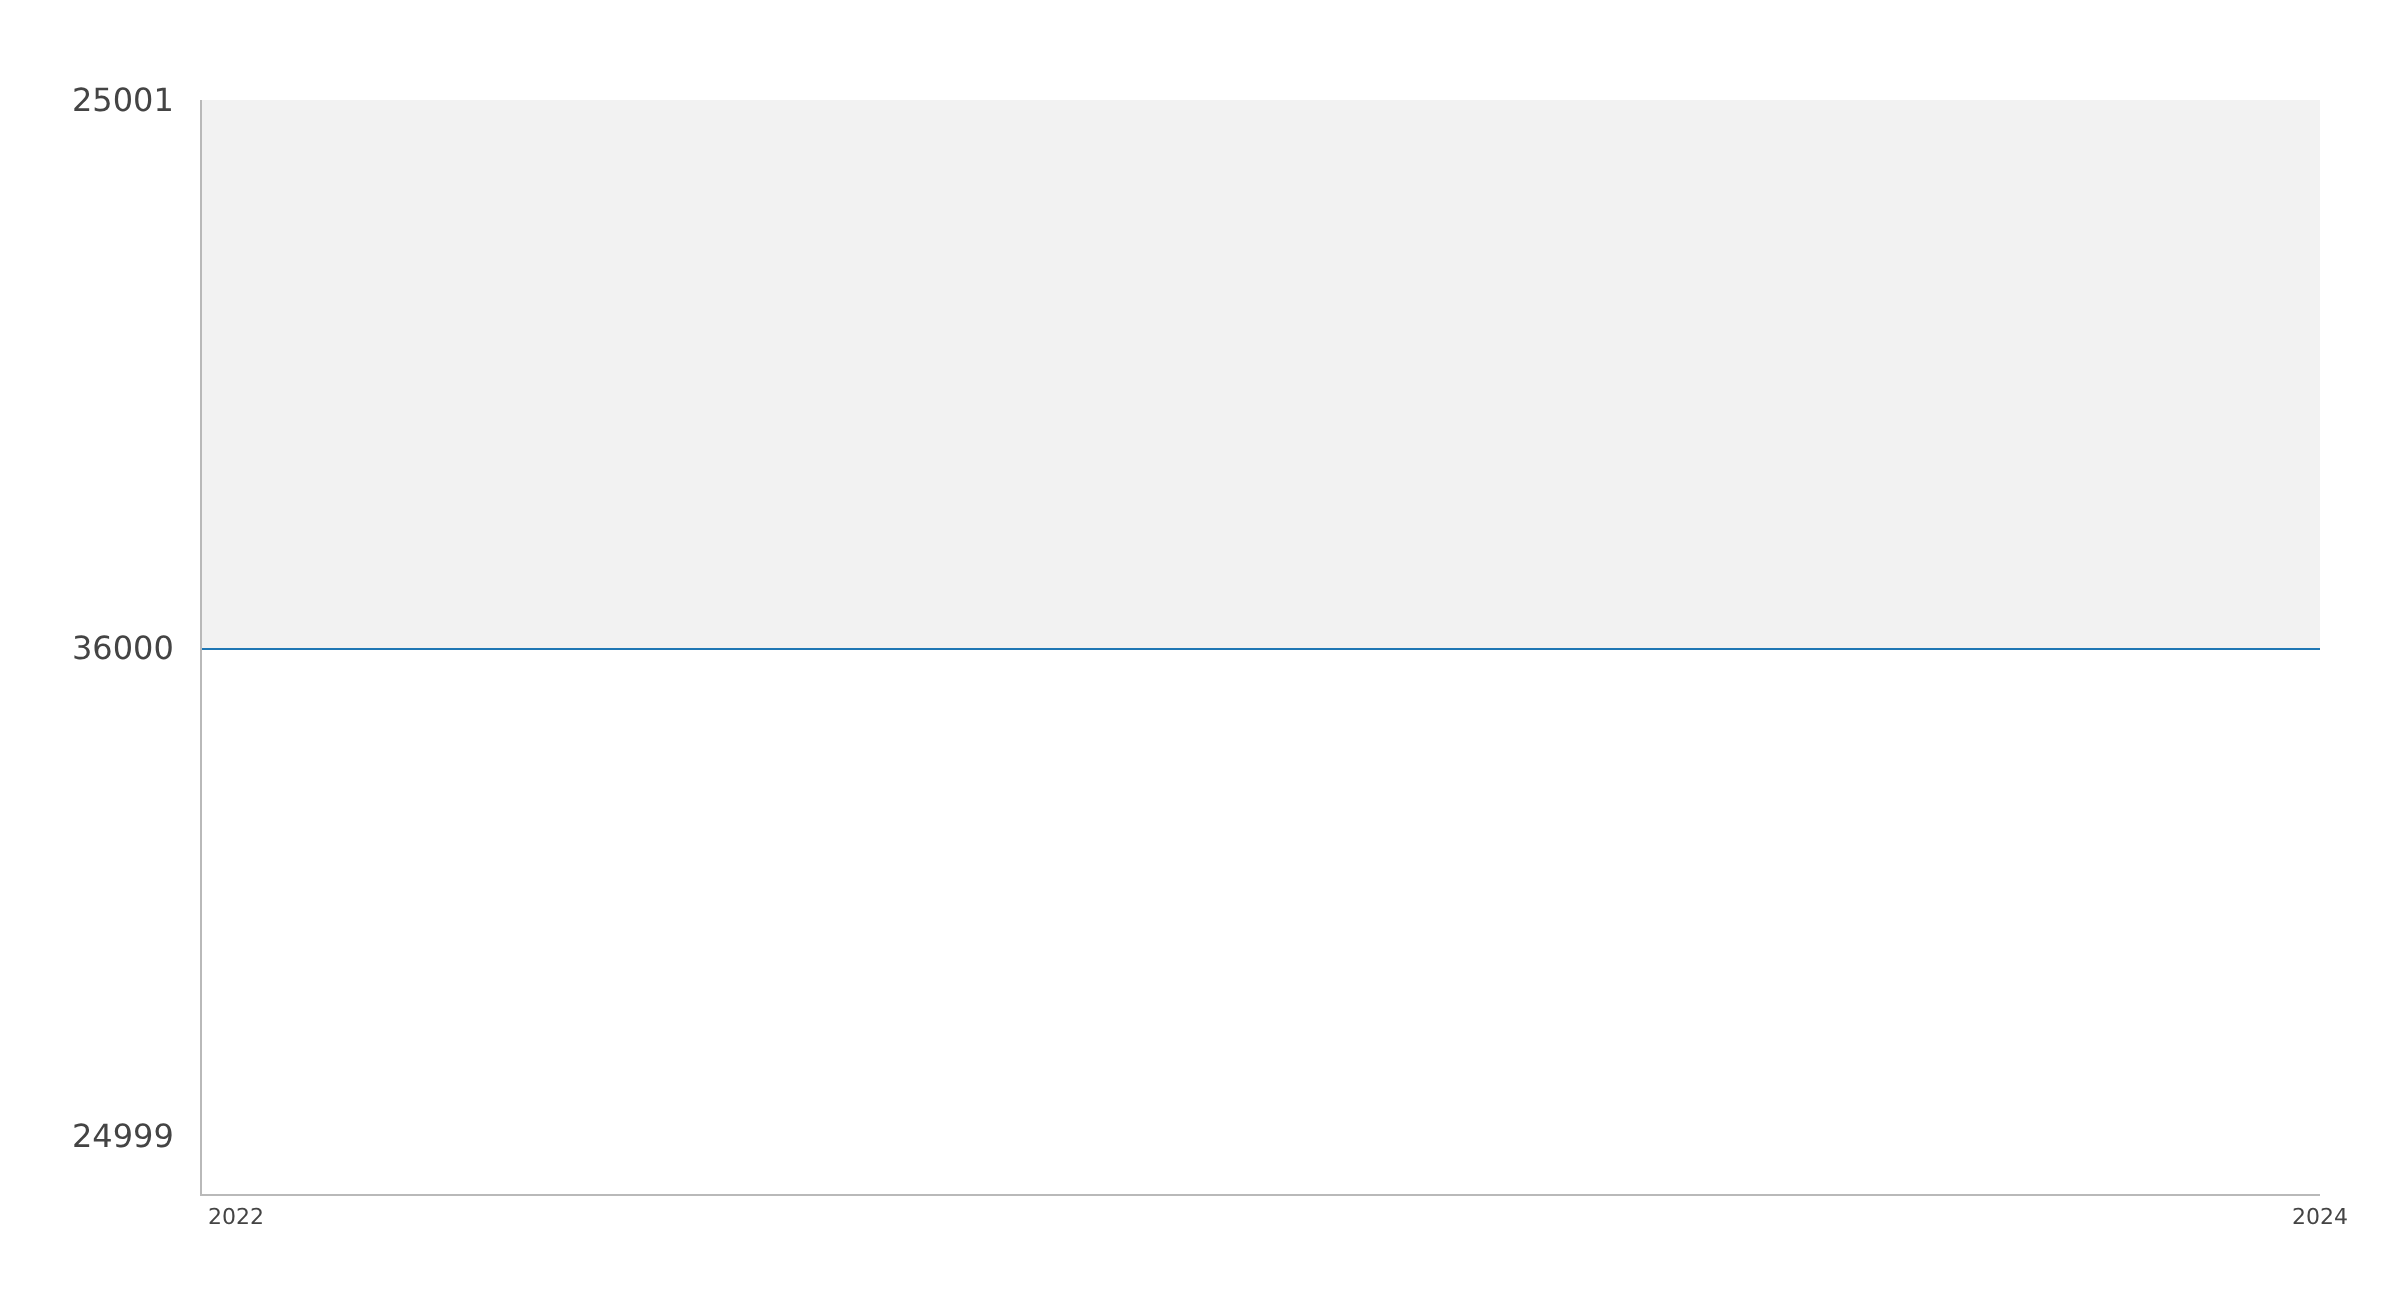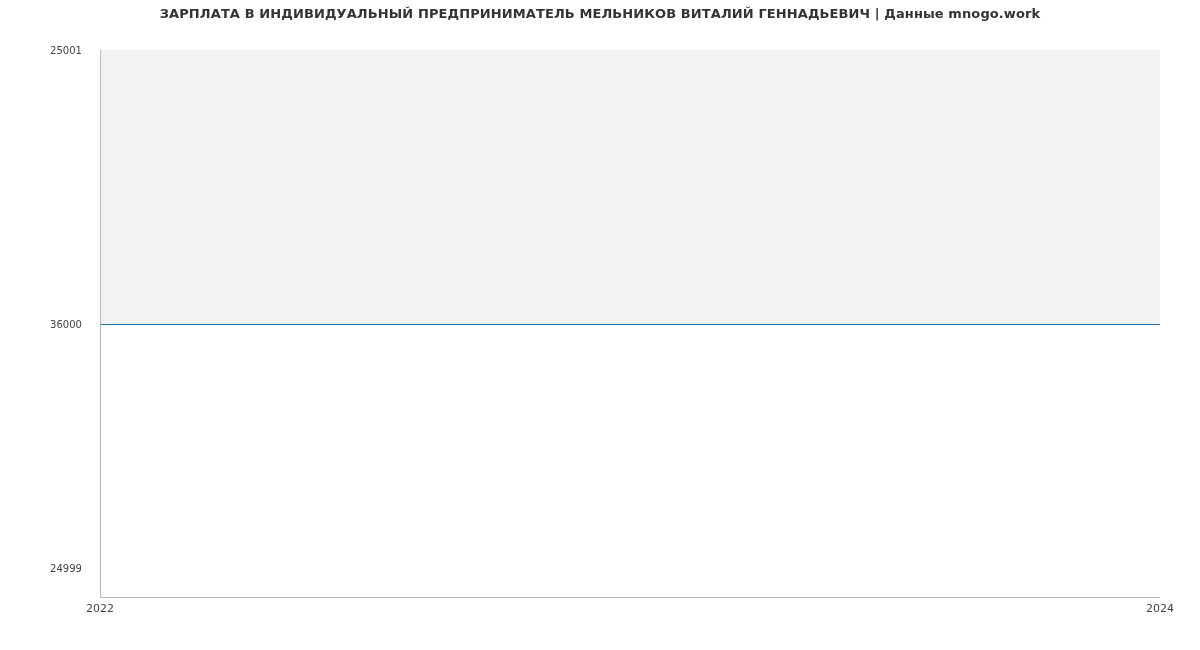--- a/index.html
+++ b/index.html
@@ -50,45 +50,44 @@
     position: absolute;
     left: 0;
     width: 100%;
     height: 0;
     border-top: 1.6px solid #1f77b4;
   }
   .y-tick {
     position: absolute;
     right: 1104px;
     width: 60px;
-    text-align: center;
-    font-size: 10px;
+    text-align: left;
+    font-size: 16px;
     color: #444;
     transform: translateY(-50%);
   }
   .x-tick {
     position: absolute;
     top: 602px;
     font-size: 11px;
     color: #444;
     transform: translateX(-50%);
   }
 </style>
 </head>
 <body>
 
 <div class="chart-wrap">
 
-  <div class="title">ЗАРПЛАТА В ИНДИВИДУАЛЬНЫЙ ПРЕДПРИНИМАТЕЛЬ МЕЛЬНИКОВ ВИТАЛИЙ ГЕННАДЬЕВИЧ | Данные mnogo.work</div>
 
   <div class="y-tick" style="top:50px;">25001</div>
   <div class="y-tick" style="top:324px;">36000</div>
   <div class="y-tick" style="top:568px;">24999</div>
 
-  <div class="x-tick" style="left:100px;">2022</div>
+  <div class="x-tick" style="left:118px;">2022</div>
   <div class="x-tick" style="left:1160px;text-align:right;">2024</div>
 
   <div class="plot-area">
     <div class="grid-band"></div>
     <div class="data-line" style="top:50%;"></div>
   </div>
 
 </div>
 
 </body></html>

